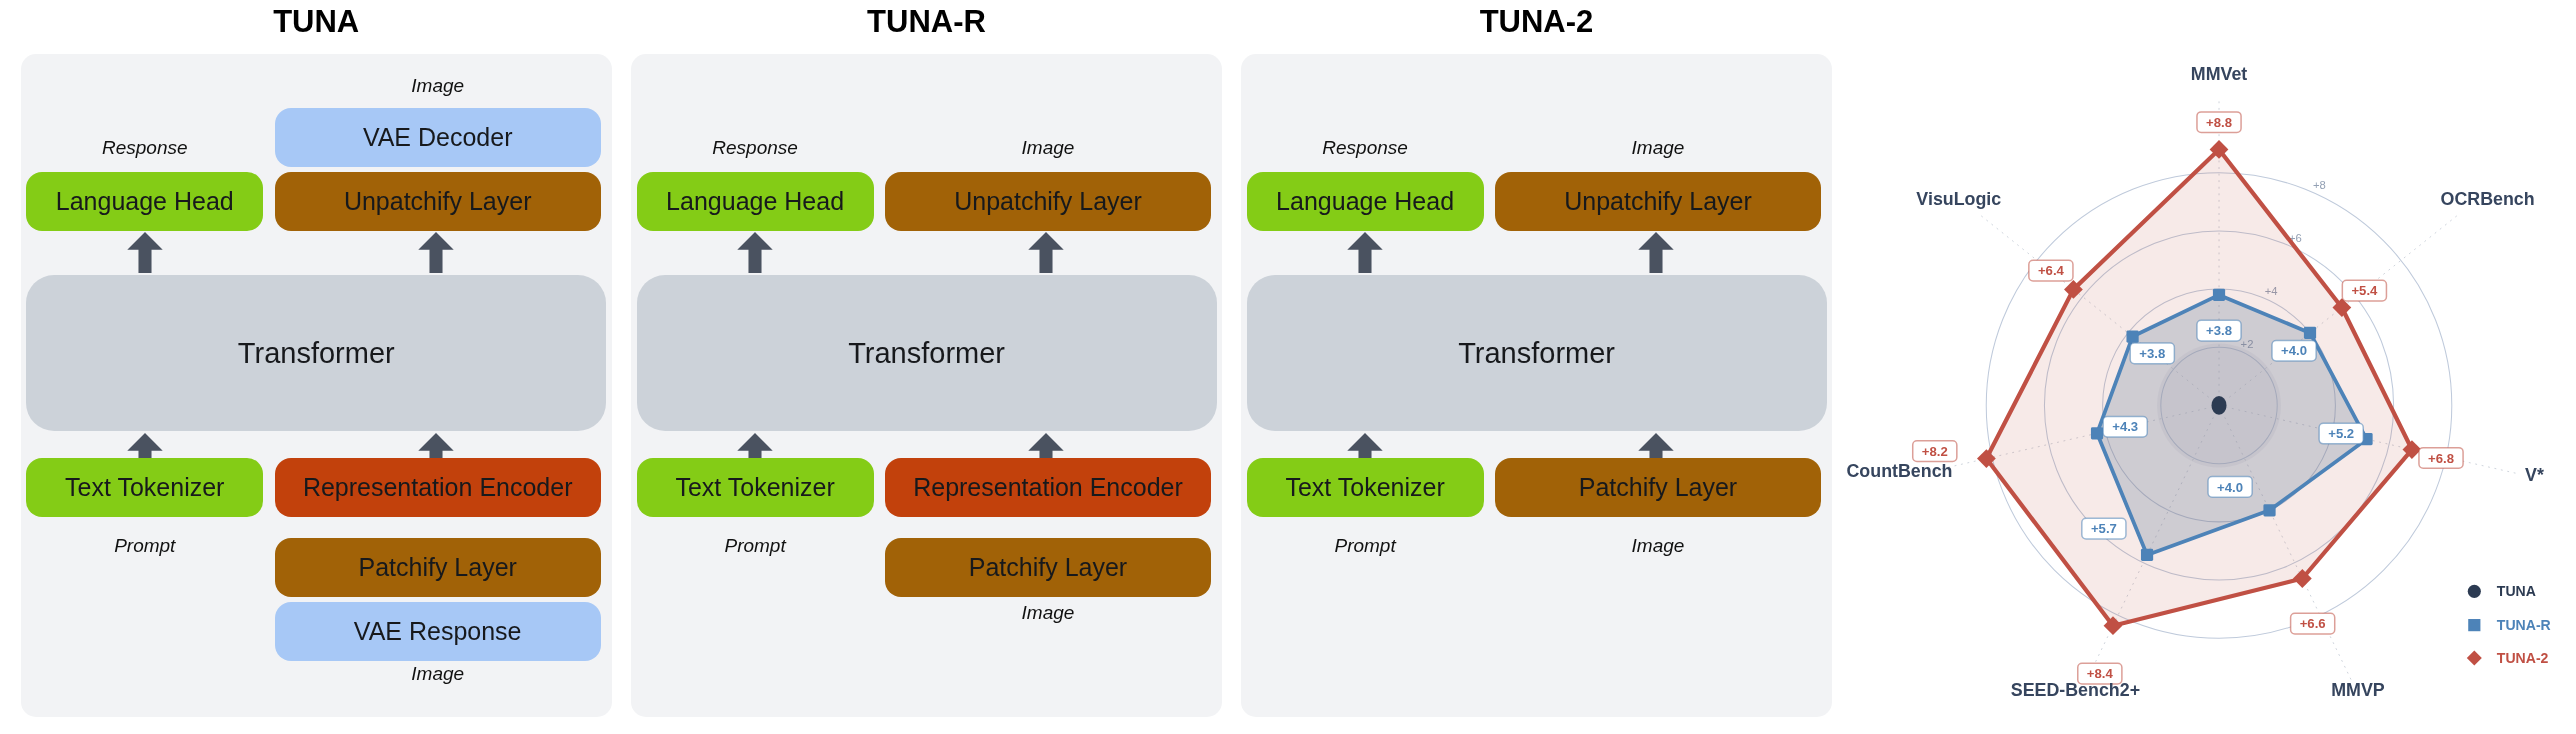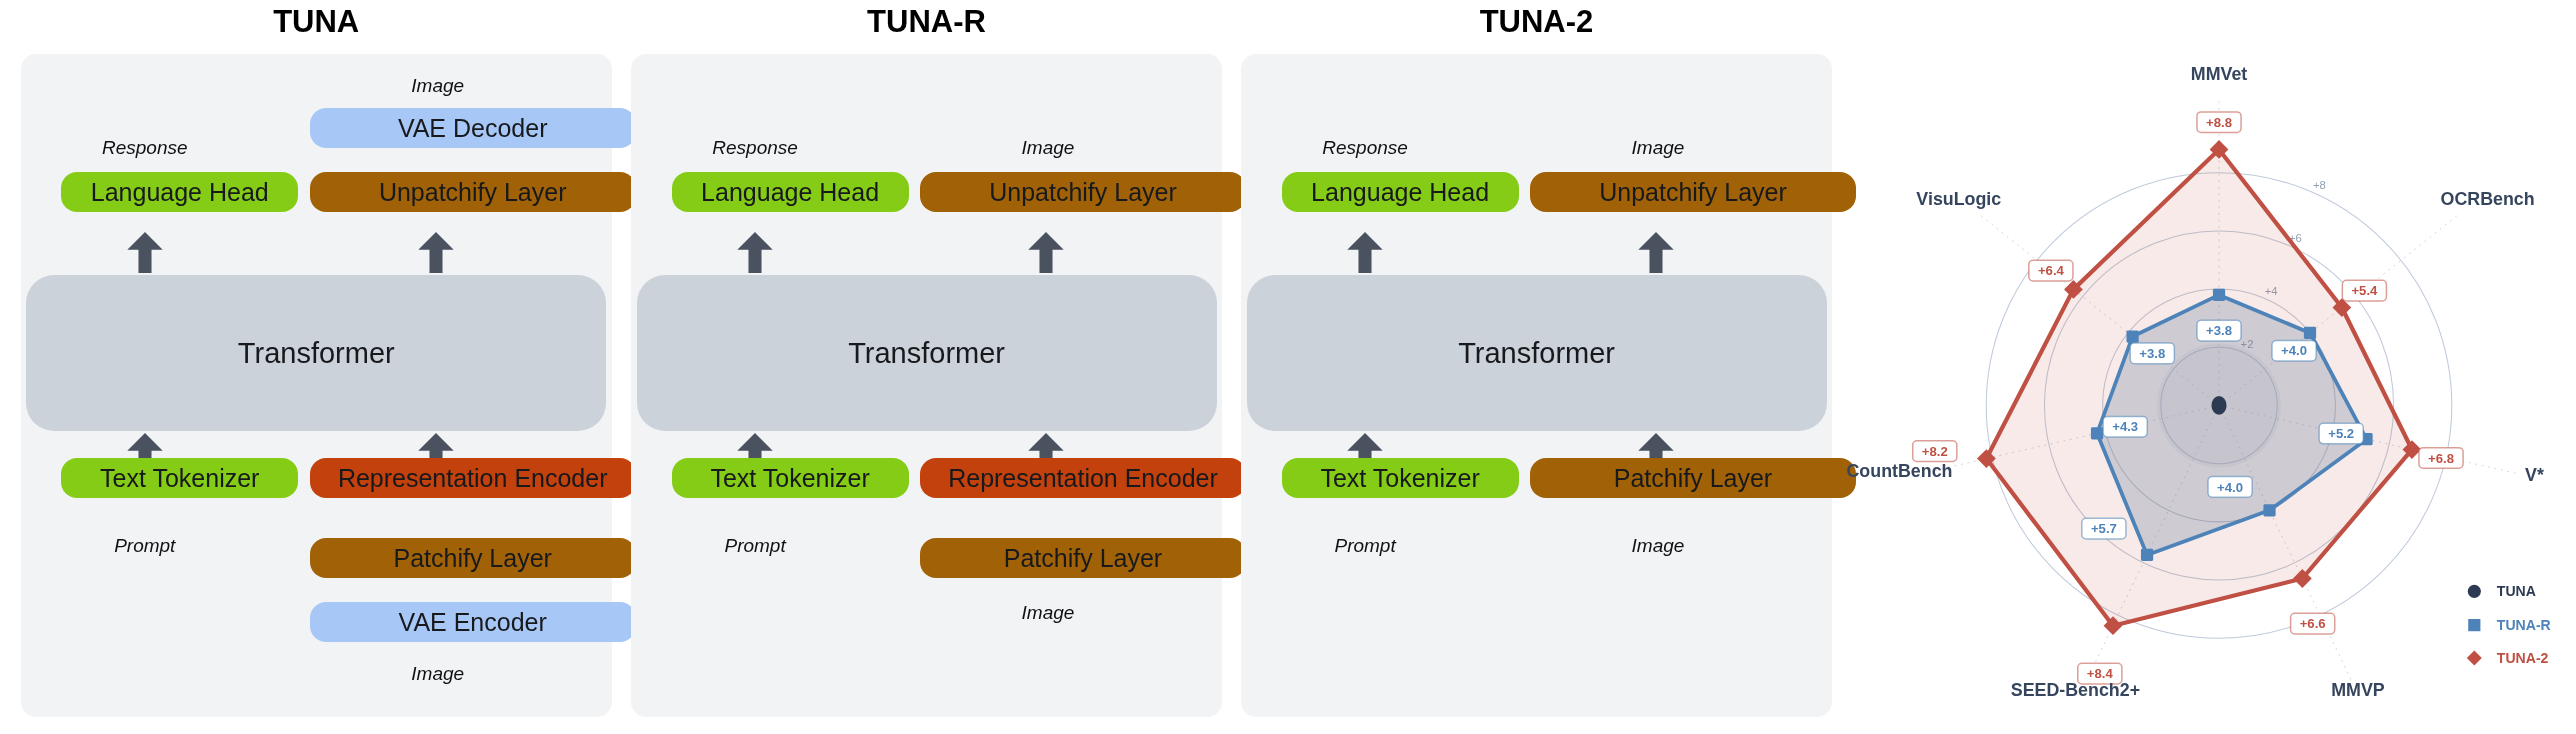--- a/index.html
+++ b/index.html
@@ -2,22 +2,22 @@
 <html style="font-size:15px"><head>
 <meta charset="utf-8">
 <style>
   html,body{margin:0;padding:0;background:#ffffff;}
   #canvas{position:relative;width:2576px;height:734px;background:#ffffff;overflow:hidden;
           font-family:"Liberation Sans", sans-serif;text-decoration:underline;}
   .ptitle{position:absolute;top:3.8px;width:591px;text-align:center;font-size:31px;font-weight:bold;color:#000;}
   .panel{position:absolute;top:54px;width:591px;height:663px;background:#f2f3f5;border-radius:15px;}
   .p1{left:20.7px}.p2{left:631px}.p3{left:1241px}
   .t1{left:20.7px}.t2{left:631px}.t3{left:1241px}
-  .box{position:absolute;height:40px;border-radius:16px;display:flex;align-items:center;justify-content:center;
-       font-size:25px;color:#17191c;white-space:nowrap;margin-left:35px;}
+  .box{position:absolute;height:59px;border-radius:16px;display:flex;align-items:center;justify-content:center;
+       font-size:25px;color:#17191c;white-space:nowrap;}
   .lcol{left:5.6px;width:237px}
   .rcol{left:254px;width:326px}
   .gray{background:#84cc16}
   .teal{background:#a16207}
   .blue{background:#a7c8f6}
   .pink{background:#c2410c}
   .transformer{position:absolute;left:5.6px;top:221px;width:580px;height:156px;background:#ccd2d9;border-radius:28px;
        display:flex;align-items:center;justify-content:center;font-size:29px;color:#17191c;}
   .ilabel{position:absolute;font-size:19px;font-style:italic;color:#111;text-align:center;}
   .r-toplabel{top:20.7px}
@@ -60,21 +60,21 @@
     <svg class="arrow a-l a-bot" viewBox="0 0 38 44">
         <polygon points="19,0 38,19 26,19 26,44 12,44 12,19 0,19" fill="#4a5260"></polygon>
       </svg>
     <svg class="arrow a-r a-bot" viewBox="0 0 38 44">
         <polygon points="19,0 38,19 26,19 26,44 12,44 12,19 0,19" fill="#4a5260"></polygon>
       </svg>
     <div class="box gray lcol r-tok">Text Tokenizer</div>
     <div class="box pink rcol r-tok">Representation Encoder</div>
     <div class="ilabel lcol r-prompt">Prompt</div>
     <div class="box teal rcol r-patch">Patchify Layer</div>
-    <div class="box blue rcol r-vaeenc">VAE Encoder</div>
+    <div class="box blue rcol r-vaeenc">VAE Response</div>
     <div class="ilabel rcol r-imgbot">Image</div>
   </div>
 
   <div class="panel p2">
     <div class="ilabel lcol r-label2">Response</div>
     <div class="ilabel rcol r-label2">Image</div>
     <div class="box gray lcol r-head">Language Head</div>
     <div class="box teal rcol r-head">Unpatchify Layer</div>
     <svg class="arrow a-l a-top" viewBox="0 0 38 44">
         <polygon points="19,0 38,19 26,19 26,44 12,44 12,19 0,19" fill="#4a5260"></polygon>

